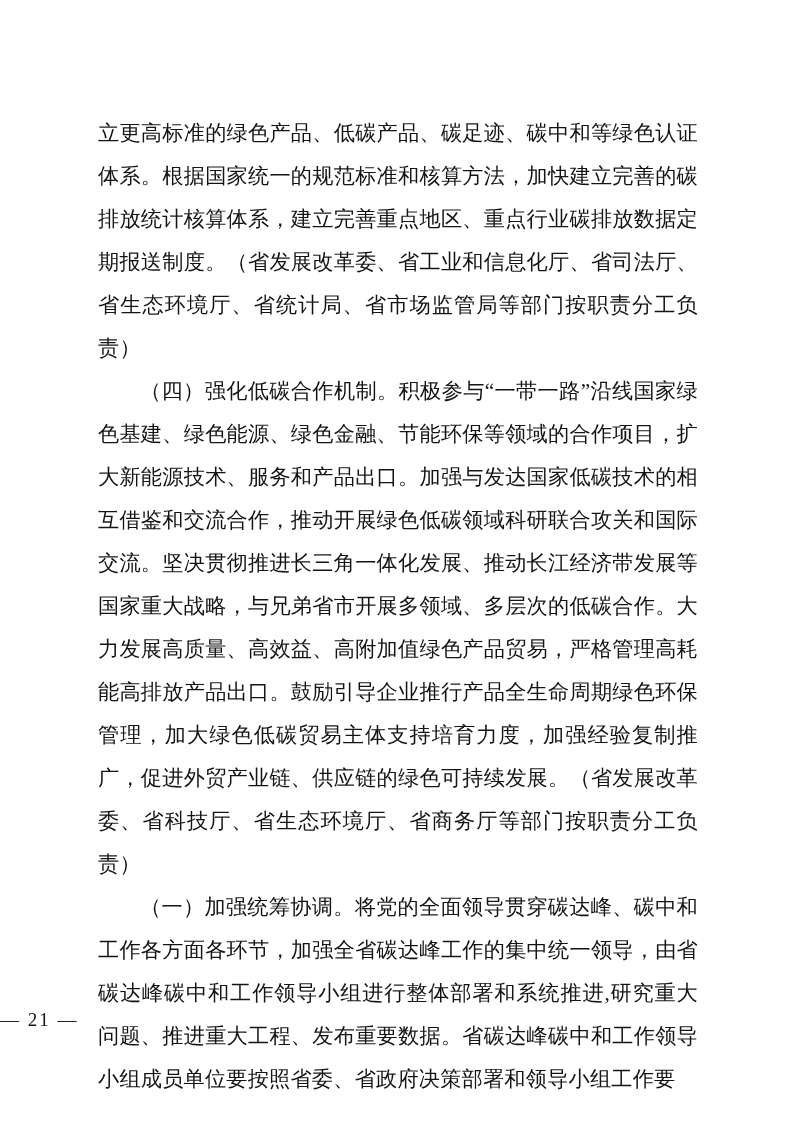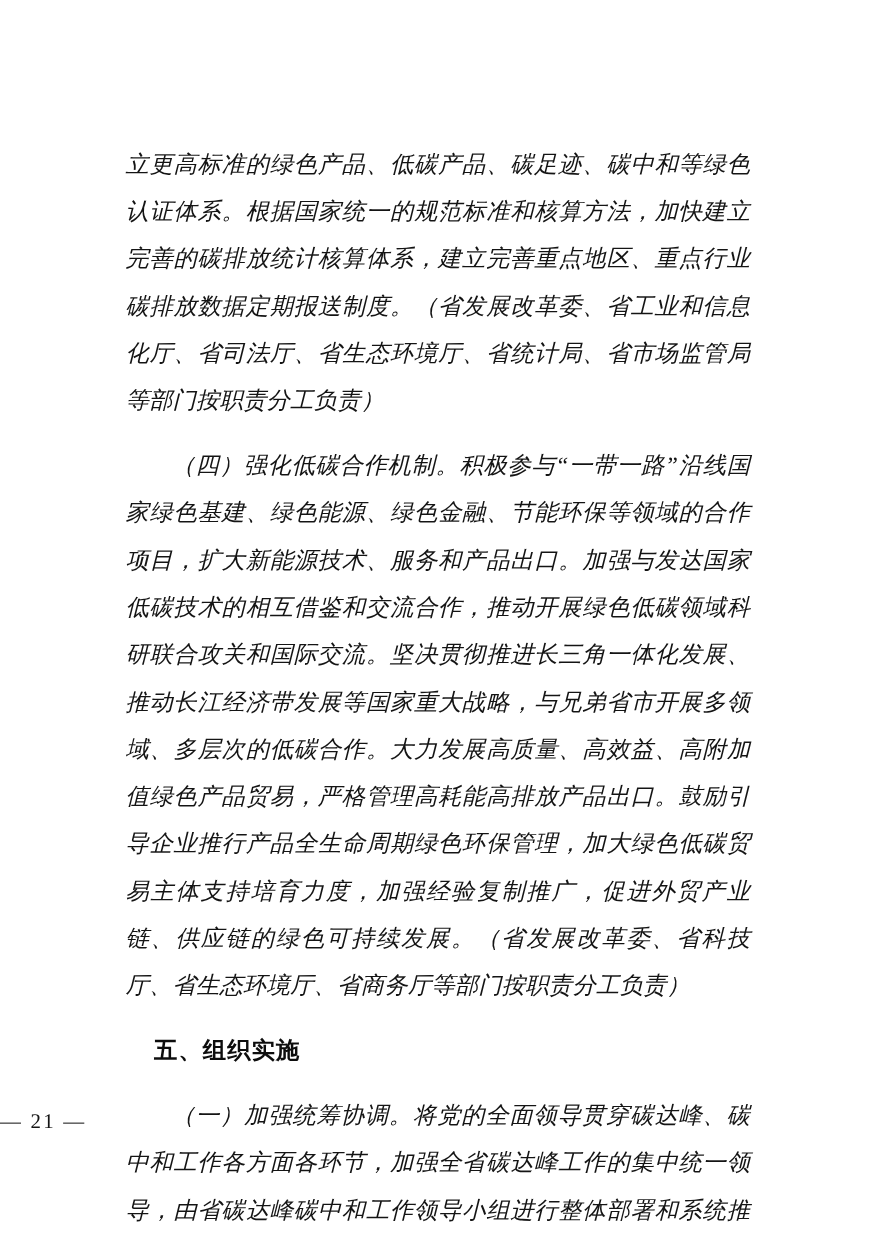--- a/index.html
+++ b/index.html
@@ -20,28 +20,27 @@
     left: 0; top: 0;
     width: 794px;
     height: 1123px;
     box-sizing: border-box;
     padding: 112px 98px 0 98px;
   }
   .doc-body {
     width: 600px;
   }
   p.para {
-    margin: 16px;
+    margin: 0;
     font-size: 21.2px;
     line-height: 43px;
     letter-spacing: 0.2px;
     text-align: justify;
     text-justify: inter-ideograph;
     color: #141414;
-    font-style: italic;
   }
   p.indent {
     text-indent: 42px;
   }
   p.heading {
     margin: 0;
     font-size: 21.2px;
     line-height: 43px;
     text-indent: 42px;
     font-weight: bold;
@@ -61,17 +60,16 @@
     font-family: "Liberation Serif", "DejaVu Serif", serif;
   }
 </style>
 </head>
 <body>
 
 <div class="page">
   <div class="doc-body">
     <p class="para">立更高标准的绿色产品、低碳产品、碳足迹、碳中和等绿色认证体系。根据国家统一的规范标准和核算方法，加快建立完善的碳排放统计核算体系，建立完善重点地区、重点行业碳排放数据定期报送制度。（省发展改革委、省工业和信息化厅、省司法厅、省生态环境厅、省统计局、省市场监管局等部门按职责分工负责）</p>
     <p class="para indent">（四）强化低碳合作机制。积极参与“一带一路”沿线国家绿色基建、绿色能源、绿色金融、节能环保等领域的合作项目，扩大新能源技术、服务和产品出口。加强与发达国家低碳技术的相互借鉴和交流合作，推动开展绿色低碳领域科研联合攻关和国际交流。坚决贯彻推进长三角一体化发展、推动长江经济带发展等国家重大战略，与兄弟省市开展多领域、多层次的低碳合作。大力发展高质量、高效益、高附加值绿色产品贸易，严格管理高耗能高排放产品出口。鼓励引导企业推行产品全生命周期绿色环保管理，加大绿色低碳贸易主体支持培育力度，加强经验复制推广，促进外贸产业链、供应链的绿色可持续发展。（省发展改革委、省科技厅、省生态环境厅、省商务厅等部门按职责分工负责）</p>
-    <p class="heading">五、组织实施</p>
     <p class="para indent">（一）加强统筹协调。将党的全面领导贯穿碳达峰、碳中和工作各方面各环节，加强全省碳达峰工作的集中统一领导，由省碳达峰碳中和工作领导小组进行整体部署和系统推进,研究重大问题、推进重大工程、发布重要数据。省碳达峰碳中和工作领导小组成员单位要按照省委、省政府决策部署和领导小组工作要</p>
   </div>
   <div class="page-number">— 21 —</div>
 </div>
 
 </body></html>

